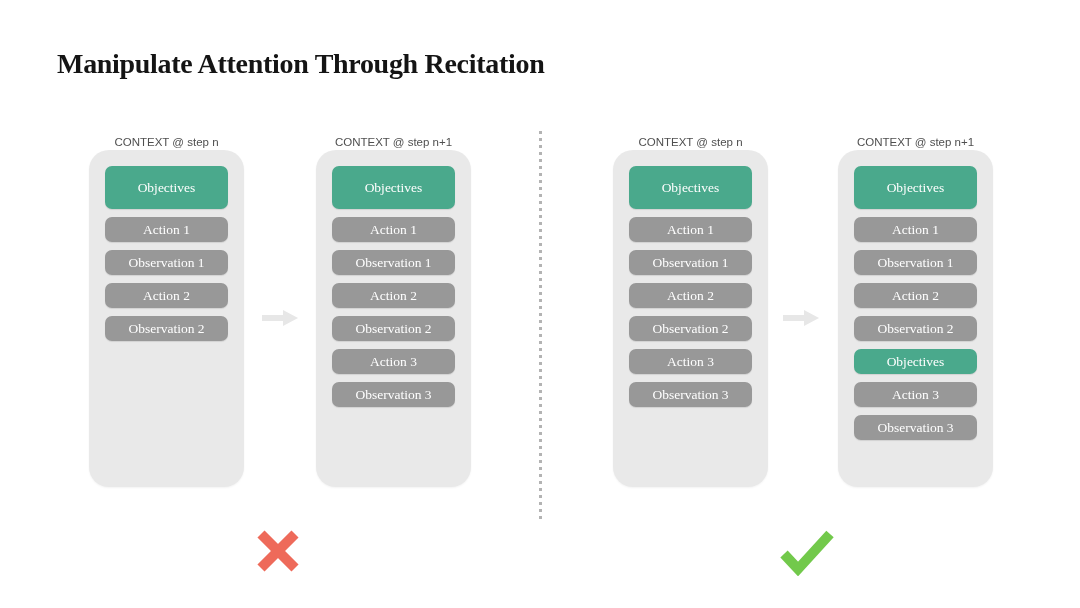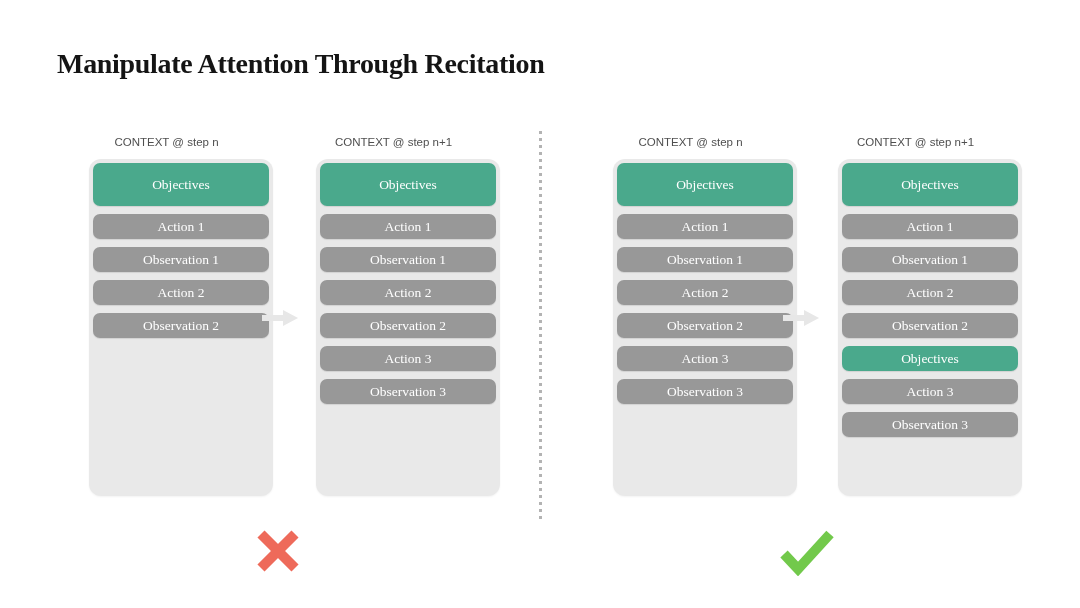--- a/index.html
+++ b/index.html
@@ -30,30 +30,29 @@
   .col-1 { left: 89px; }
   .col-2 { left: 316px; }
   .col-3 { left: 613px; }
   .col-4 { left: 838px; }
   .col-header {
     height: 16px;
     line-height: 16px;
     text-align: center;
     font-size: 11.5px;
     color: var(--header-text, #4f4f4f);
-    margin-bottom: 9px;
     white-space: nowrap;
   }
   .stack {
     box-sizing: border-box;
-    width: 184px;
+    width: 155px;
     height: 337px;
     background: var(--stack-bg, #e9e9e9);
-    border-radius: 12px;
-    padding: 4px;
+    border-radius: 20px;
+    padding: 16px;
     box-shadow: 0 1px 2px rgba(0,0,0,0.05);
   }
   .pill {
     box-sizing: border-box;
     height: 25px;
     margin-bottom: 8px;
     border-radius: 7px;
     display: flex;
     align-items: center;
     justify-content: center;

